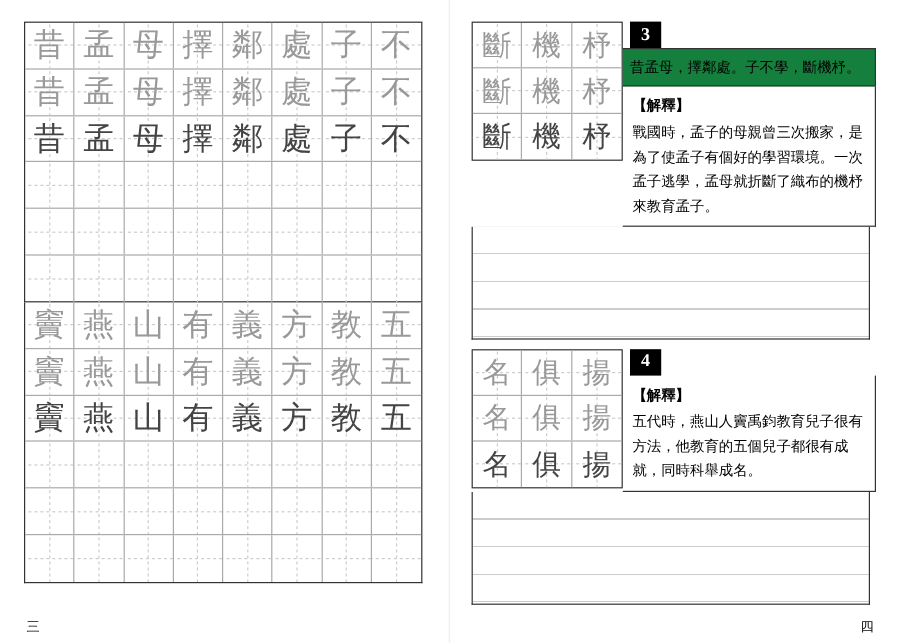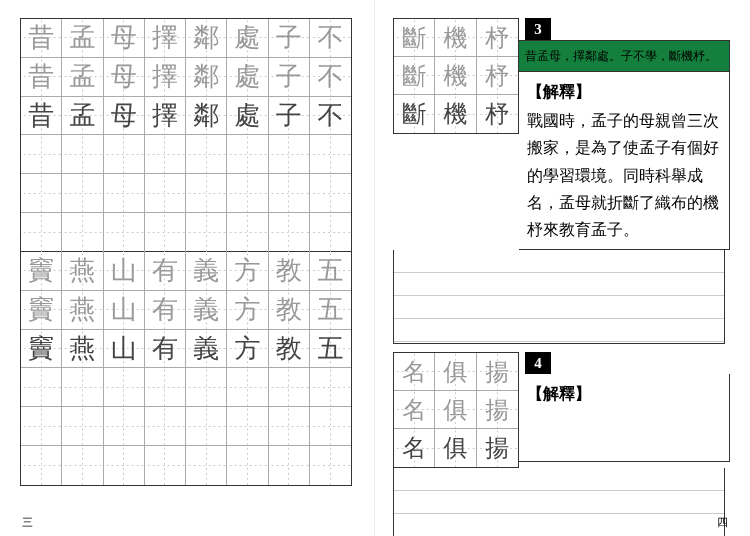--- a/index.html
+++ b/index.html
@@ -23,21 +23,21 @@
 .section{margin-bottom:8px}
 .sec-top{display:flex;align-items:flex-start}
 .mini-grid{border:1.5px solid #333;width:126px}
 .mini-row{display:flex;height:38px;border-bottom:1px solid #aaa}
 .mini-row:last-child{border-bottom:none}
 .mcell{width:42px;height:100%;border-right:1px solid #aaa;display:flex;align-items:center;justify-content:center;font-size:24px;background-image:linear-gradient(#ccc 50%,transparent 50%),linear-gradient(90deg,#ccc 50%,transparent 50%);background-size:1px 5px,5px 1px;background-repeat:repeat-y,repeat-x;background-position:center,center}
 .mcell:last-child{border-right:none}
 .sec-head{flex:1;margin-left:0}
 .badge{background:#000;color:#fff;width:26px;height:22px;display:inline-flex;align-items:center;justify-content:center;font-size:15px;font-weight:bold;margin-left:6px}
 .header-bar{background:#15803d;border:1px solid #333;border-left:none;padding:4px 6px;font-size:12px;height:32px;display:flex;align-items:center}
-.exp-box{border:1px solid #333;border-top:none;border-left:none;flex:1;padding:6px 8px;font-size:16px;line-height:1.7}
+.exp-box{border:1px solid #333;border-top:none;border-left:none;flex:1;padding:6px 8px;font-size:12px;line-height:1.7}
 .exp-title{font-weight:bold;margin-bottom:2px}
 .lines-box{border:1px solid #333;border-top:none;margin-top:0;width:332px;height:94px;background-image:repeating-linear-gradient(#fff,#fff 22px,#ccc 22px,#ccc 23px)}
 .pgnum{position:absolute;bottom:6px;font-size:11px}
 .pn-l{left:22px}
 .pn-r{right:22px}
 </style>
 </head>
 <body>
 
 <div class="spread">
@@ -193,21 +193,21 @@
                 <div class="mcell d">杼</div>
               </div>
             </div>
             <div class="sec-head">
               <div style="display: flex; align-items: flex-end;">
                 <div class="badge">3</div>
               </div>
               <div class="header-bar">昔孟母，擇鄰處。子不學，斷機杼。</div>
               <div class="exp-box" style="min-height: 88px;">
                 <div class="exp-title">【解釋】</div>
-                <div>戰國時，孟子的母親曾三次搬家，是為了使孟子有個好的學習環境。同時科舉成名，孟母就折斷了織布的機杼來教育孟子。</div>
+                <div>戰國時，孟子的母親曾三次搬家，是為了使孟子有個好的學習環境。一次孟子逃學，孟母就折斷了織布的機杼來教育孟子。</div>
               </div>
             </div>
           </div>
           <div class="lines-box"></div>
         </div>
         <div class="section">
           <div class="sec-top">
             <div class="mini-grid">
               <div class="mini-row">
                 <div class="mcell t">名</div>
@@ -224,20 +224,21 @@
                 <div class="mcell d">俱</div>
                 <div class="mcell d">揚</div>
               </div>
             </div>
             <div class="sec-head">
               <div style="display: flex; align-items: flex-end;">
                 <div class="badge">4</div>
               </div>
               <div class="exp-box" style="min-height: 88px;">
                 <div class="exp-title">【解釋】</div>
+                <div>五代時，燕山人竇禹鈞教育兒子很有方法，他教育的五個兒子都很有成就，同時科舉成名。</div>
               </div>
             </div>
           </div>
           <div class="lines-box"></div>
         </div>
       </div>
     <div class="pgnum pn-r">四</div>
   </div>
 </div>
 

